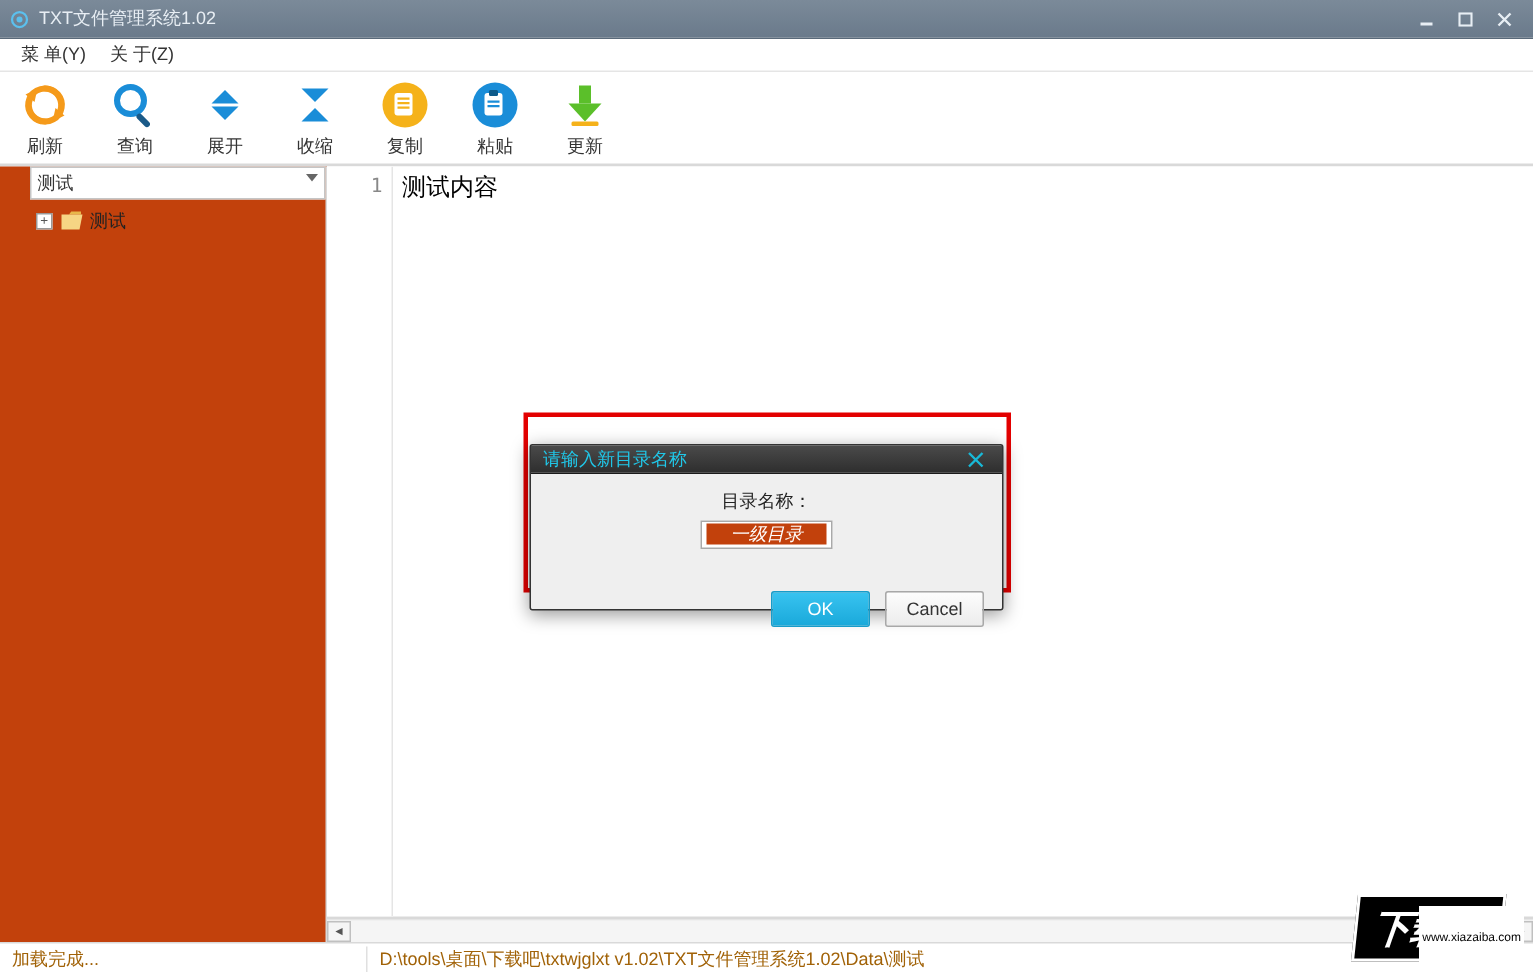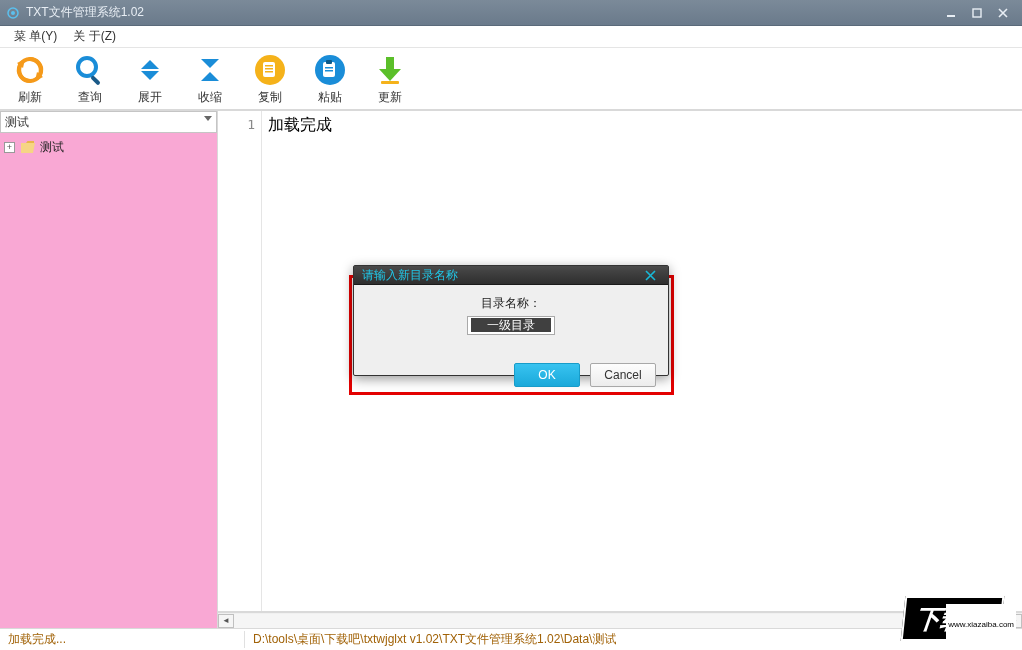--- a/index.html
+++ b/index.html
@@ -17,21 +17,21 @@
 .menubar .menu-item { padding: 6px 8px; cursor: pointer; }
 
 
 .toolbar { height: 62px; background: #fff; border-bottom: 1px solid #d9d9d9; display: flex; align-items: center; padding: 2px 8px; gap: 16px; }
 .tool-btn { display: flex; flex-direction: column; align-items: center; cursor: pointer; padding: 2px 4px; min-width: 38px; }
 .tool-btn .ico { width: 36px; height: 36px; display: flex; align-items: center; justify-content: center; }
 .tool-btn .lbl { font-size: 12px; color: #333; margin-top: 1px; }
 
 
 .main { position: absolute; top: 110px; bottom: 22px; left: 0; right: 0; display: flex; border-top: 1px solid #d9d9d9; }
-.sidebar { width: 218px; border-right: 1px solid #d9d9d9; background: #f9a8d4; display: flex; flex-direction: column; }
+.sidebar { width: 218px; border-right: 1px solid #d9d9d9; background: #c2410c; display: flex; flex-direction: column; padding-left: 20px; }
 .combo { height: 22px; border: 1px solid #c5c5c5; margin: 0; display: flex; align-items: center; padding: 0 4px; font-size: 12px; color: #333; position: relative; background: #fff; }
 .combo .caret { position: absolute; right: 4px; top: 4px; width: 0; height: 0; border-left: 4px solid transparent; border-right: 4px solid transparent; border-top: 5px solid #666; }
 .tree { flex: 1; padding: 4px 4px; font-size: 12px; color: #222; overflow: auto; }
 .tree-row { display: flex; align-items: center; height: 20px; gap: 2px; }
 .tree-expander { width: 11px; height: 11px; border: 1px solid #999; display: flex; align-items: center; justify-content: center; font-size: 9px; line-height: 1; color: #555; background: #fff; cursor: pointer; margin-right: 3px; }
 .tree-folder { width: 16px; height: 14px; display: flex; align-items: center; justify-content: center; }
 .tree-label { padding: 0 2px; }
 
 .editor { flex: 1; display: flex; flex-direction: column; position: relative; background: #fff; }
 .editor-body { flex: 1; display: flex; overflow: hidden; border-bottom: 1px solid #d9d9d9; }
@@ -44,29 +44,29 @@
 
 .statusbar { position: absolute; bottom: 0; left: 0; right: 0; height: 22px; background: #fff; border-top: 1px solid #d9d9d9; display: flex; align-items: center; font-size: 12px; color: #a16207; }
 .statusbar .cell { padding: 0 8px; border-right: 1px solid #e0e0e0; }
 .statusbar .cell.left { width: 245px; }
 .statusbar .cell.path { flex: 1; border-right: none; }
 
 
 .dialog-highlight { position: absolute; left: 349px; top: 275px; width: 325px; height: 120px; border: 3px solid #e30000; z-index: 90; pointer-events: none; }
 
 
-.dialog { position: absolute; left: 353px; top: 265px; width: 316px; height: 111px; background: #efefef; border: 1px solid #333; border-radius: 2px; box-shadow: 0 3px 12px rgba(0,0,0,0.4); z-index: 100; display: flex; flex-direction: column; }
+.dialog { position: absolute; left: 353px; top: 296px; width: 316px; height: 111px; background: #efefef; border: 1px solid #333; border-radius: 2px; box-shadow: 0 3px 12px rgba(0,0,0,0.4); z-index: 100; display: flex; flex-direction: column; }
 .dialog-title { height: 24px; background: linear-gradient(#4a4a4a, #2e2e2e); color: #20c7e8; font-size: 12px; display: flex; align-items: center; padding: 0 8px; border-bottom: 1px solid #1a1a1a; }
 .dialog-title .ttl { flex: 1; }
 .dialog-title .dclose { width: 20px; height: 18px; display: flex; align-items: center; justify-content: center; color: #18b9d8; cursor: pointer; font-size: 13px; }
 .dialog-body { flex: 1; padding: 10px 12px 6px; display: flex; flex-direction: column; }
 .form-row { display: flex; align-items: center; gap: 4px; flex-direction: column; }
 .form-label { font-size: 12px; color: #222; white-space: nowrap; }
 .form-input { flex: 1; height: 21px; border: 1px solid #a9a9a9; background: #fff; padding: 0 3px; font-size: 12px; }
-.form-input .sel { background: #404040; color: #fff; padding: 0 16px; }
+.form-input .sel { background: #c2410c; color: #fff; padding: 0 16px; font-style: italic; }
 .dialog-buttons { display: flex; justify-content: flex-end; gap: 10px; margin-top: 28px; align-items: center; }
 .btn { min-width: 66px; height: 24px; border: 1px solid #a8a8a8; border-radius: 2px; font-size: 12px; cursor: pointer; display: flex; align-items: center; justify-content: center; }
 .btn-ok { background: linear-gradient(#38c3f0, #1aa9da); color: #fff; border-color: #179cc9; }
 .btn-cancel { background: linear-gradient(#fdfdfd, #ececec); color: #333; }
 
 
 .watermark { position: absolute; right: 0; bottom: 6px; width: 140px; height: 52px; display: flex; align-items: center; justify-content: center; z-index: 200; }
 .watermark .wm-box { background: #000; color: #fff; font-weight: 900; font-style: italic; font-size: 26px; padding: 4px 10px 2px; letter-spacing: -1px; transform: skewX(-6deg); border: 2px solid #fff; }
 .watermark .wm-sub { position: absolute; bottom: -1px; right: 6px; font-size: 8px; color: #000; background: #fff; padding: 16px 2px; }
 </style>
@@ -198,21 +198,21 @@
         <span class="tree-label">测试</span>
       </div>
     </div>
   </div>
   <div class="editor">
     <div class="editor-body">
       <div class="gutter">
         <div>1</div>
       </div>
       <div class="content">
-        <div>加载完成</div>
+        <div>测试内容</div>
       </div>
     </div>
     <div class="hscroll">
       <div class="arrow">◄</div>
       <div class="track"></div>
       <div class="arrow">►</div>
     </div>
   </div>
 </div>
 

